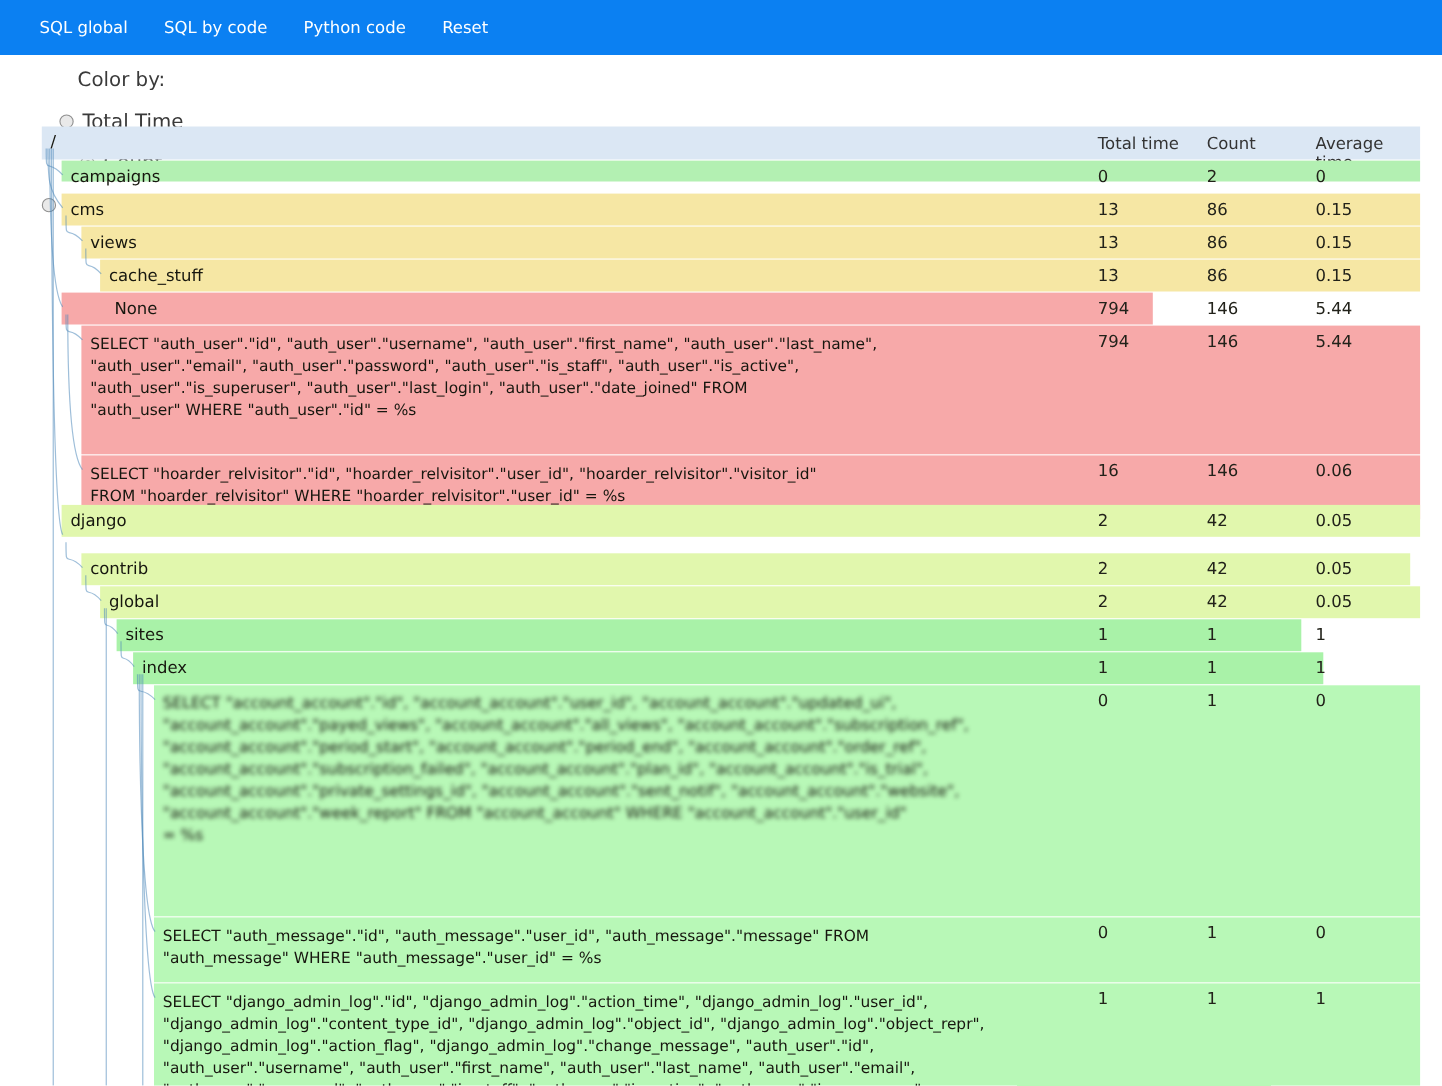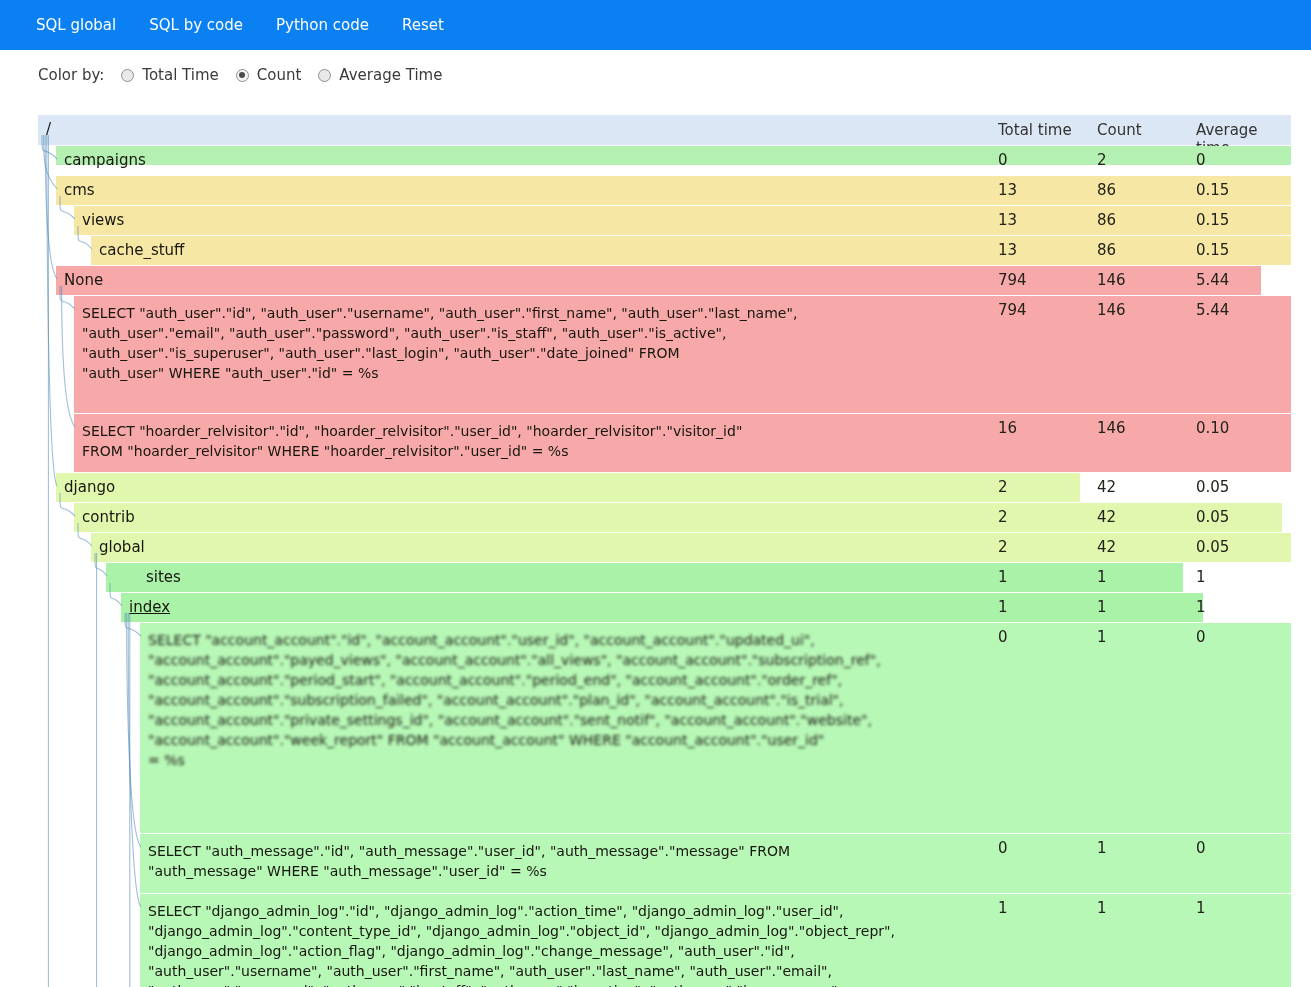--- a/index.html
+++ b/index.html
@@ -4,21 +4,21 @@
 <style>
   html,body{margin:0;padding:0;}
   body{font-family:"DejaVu Sans","Liberation Sans",sans-serif;background:#fff;}
   #app{position:relative;width:1311px;height:987px;overflow:hidden;background:#fff;}
 
   #topbar{position:absolute;left:0;top:0;width:1311px;height:50px;background:var(--c-topbar);
           display:flex;align-items:center;gap:33px;padding-left:36px;box-sizing:border-box;}
   .nav-item{color:#fff;font-size:15px;text-decoration:none;cursor:pointer;white-space:nowrap;}
 
   #colorby{position:absolute;left:38px;top:62px;height:26px;display:flex;align-items:center;
-           gap:17px;font-size:15px;color:#3a3a3a;}
+           gap:17px;font-size:18px;color:#3a3a3a;flex-direction:column;}
   .opt{display:flex;align-items:center;gap:8px;cursor:pointer;}
   .radio{width:13px;height:13px;border-radius:50%;border:1px solid #8f8f8f;background:#e9e9e9;
          position:relative;box-sizing:border-box;flex:0 0 auto;}
   .radio.sel{background:#f4f4f4;}
   .radio.sel::after{content:"";position:absolute;left:2.5px;top:2.5px;right:2.5px;bottom:2.5px;
                     background:#4a4a4a;border-radius:50%;}
 
   #tree{position:absolute;left:0;top:0;width:1311px;height:987px;}
   .row{position:absolute;box-sizing:border-box;color:#17170f;}
   .tone-header{background:var(--c-header);}
@@ -87,67 +87,67 @@
         <span class="cell" style="left: 924px;">13</span>
         <span class="cell" style="left: 1023px;">86</span>
         <span class="cell" style="left: 1122px;">0.15</span>
       </div>
       <div class="row tone-yellow" style="left: 91px; top: 236px; width: 1200px; height: 29px;">
         <div class="lab">cache_stuff</div>
         <span class="cell" style="left: 907px;">13</span>
         <span class="cell" style="left: 1006px;">86</span>
         <span class="cell" style="left: 1105px;">0.15</span>
       </div>
-      <div class="row tone-red" style="left: 56px; top: 266px; width: 1205px; height: 29px;">
+      <div class="row tone-red" style="left: 56px; top: 266px; width: 992px; height: 29px; padding-left: 40px;">
         <div class="lab">None</div>
         <span class="cell" style="left: 942px;">794</span>
         <span class="cell" style="left: 1041px;">146</span>
         <span class="cell" style="left: 1140px;">5.44</span>
       </div>
       <div class="row tone-red" style="left: 74px; top: 296px; width: 1217px; height: 117px;">
         <div class="lab sql">SELECT "auth_user"."id", "auth_user"."username", "auth_user"."first_name", "auth_user"."last_name",
 "auth_user"."email", "auth_user"."password", "auth_user"."is_staff", "auth_user"."is_active",
 "auth_user"."is_superuser", "auth_user"."last_login", "auth_user"."date_joined" FROM
 "auth_user" WHERE "auth_user"."id" = %s</div>
         <span class="cell" style="left: 924px;">794</span>
         <span class="cell" style="left: 1023px;">146</span>
         <span class="cell" style="left: 1122px;">5.44</span>
       </div>
       <div class="row tone-red" style="left: 74px; top: 414px; width: 1217px; height: 58px;">
         <div class="lab sql">SELECT "hoarder_relvisitor"."id", "hoarder_relvisitor"."user_id", "hoarder_relvisitor"."visitor_id"
 FROM "hoarder_relvisitor" WHERE "hoarder_relvisitor"."user_id" = %s</div>
         <span class="cell" style="left: 924px;">16</span>
         <span class="cell" style="left: 1023px;">146</span>
-        <span class="cell" style="left: 1122px;">0.10</span>
-      </div>
-      <div class="row tone-lime" style="left: 56px; top: 473px; width: 1024px; height: 29px;">
+        <span class="cell" style="left: 1122px;">0.06</span>
+      </div>
+      <div class="row tone-lime" style="left: 56px; top: 459px; width: 1235px; height: 29px;">
         <div class="lab">django</div>
         <span class="cell" style="left: 942px;">2</span>
         <span class="cell" style="left: 1041px;">42</span>
         <span class="cell" style="left: 1140px;">0.05</span>
       </div>
       <div class="row tone-lime" style="left: 74px; top: 503px; width: 1208px; height: 29px;">
         <div class="lab">contrib</div>
         <span class="cell" style="left: 924px;">2</span>
         <span class="cell" style="left: 1023px;">42</span>
         <span class="cell" style="left: 1122px;">0.05</span>
       </div>
       <div class="row tone-lime" style="left: 91px; top: 533px; width: 1200px; height: 29px;">
         <div class="lab">global</div>
         <span class="cell" style="left: 907px;">2</span>
         <span class="cell" style="left: 1006px;">42</span>
         <span class="cell" style="left: 1105px;">0.05</span>
       </div>
-      <div class="row tone-green2" style="left: 106px; top: 563px; width: 1077px; height: 29px; padding-left: 32px;">
+      <div class="row tone-green2" style="left: 106px; top: 563px; width: 1077px; height: 29px;">
         <div class="lab">sites</div>
         <span class="cell" style="left: 892px;">1</span>
         <span class="cell" style="left: 991px;">1</span>
         <span class="cell" style="left: 1090px;">1</span>
       </div>
-      <div class="row tone-green2" style="left: 121px; top: 593px; width: 1082px; height: 29px; text-decoration: underline;">
+      <div class="row tone-green2" style="left: 121px; top: 593px; width: 1082px; height: 29px;">
         <div class="lab">index</div>
         <span class="cell" style="left: 877px;">1</span>
         <span class="cell" style="left: 976px;">1</span>
         <span class="cell" style="left: 1075px;">1</span>
       </div>
       <div class="row tone-sqlgreen" style="left: 140px; top: 623px; width: 1151px; height: 210px;">
         <div class="lab sql blurred">SELECT "account_account"."id", "account_account"."user_id", "account_account"."updated_ui",
 "account_account"."payed_views", "account_account"."all_views", "account_account"."subscription_ref",
 "account_account"."period_start", "account_account"."period_end", "account_account"."order_ref",
 "account_account"."subscription_failed", "account_account"."plan_id", "account_account"."is_trial",

